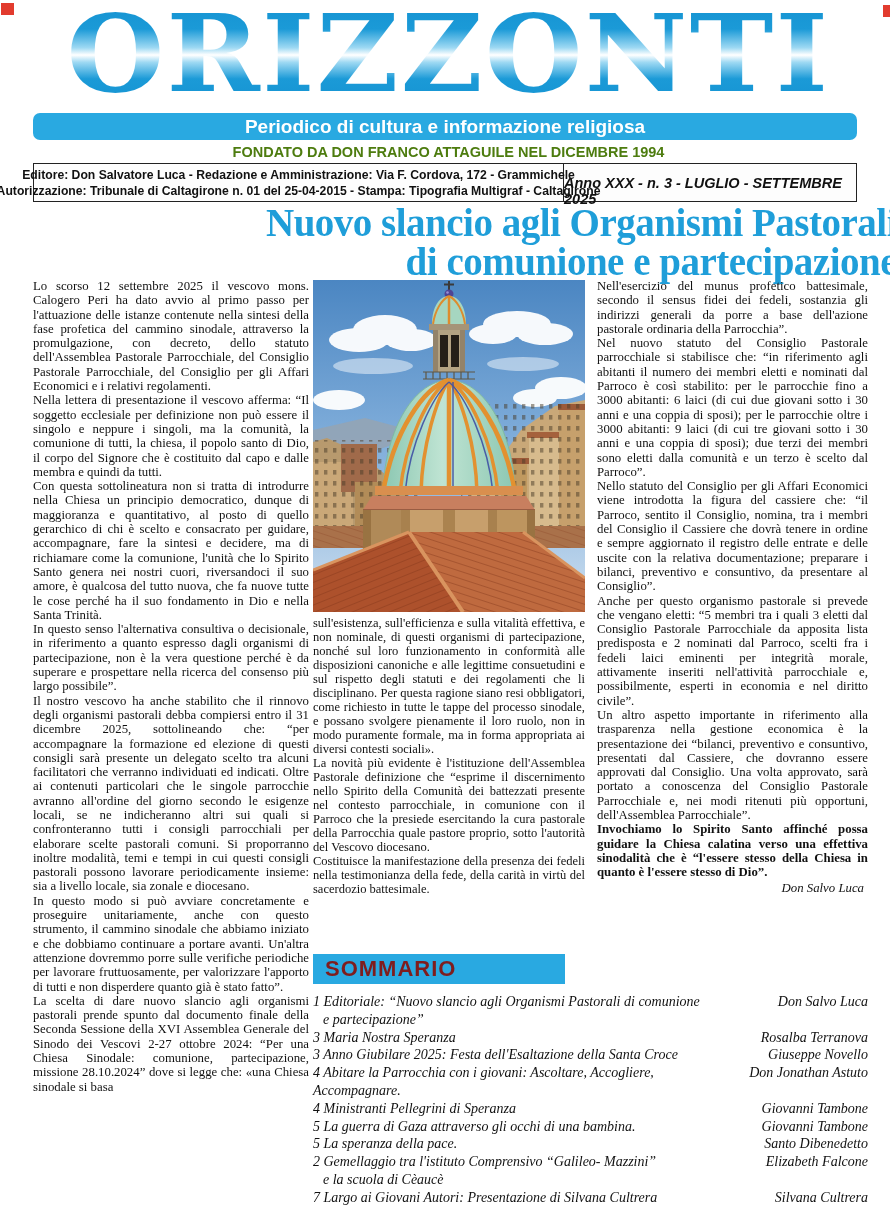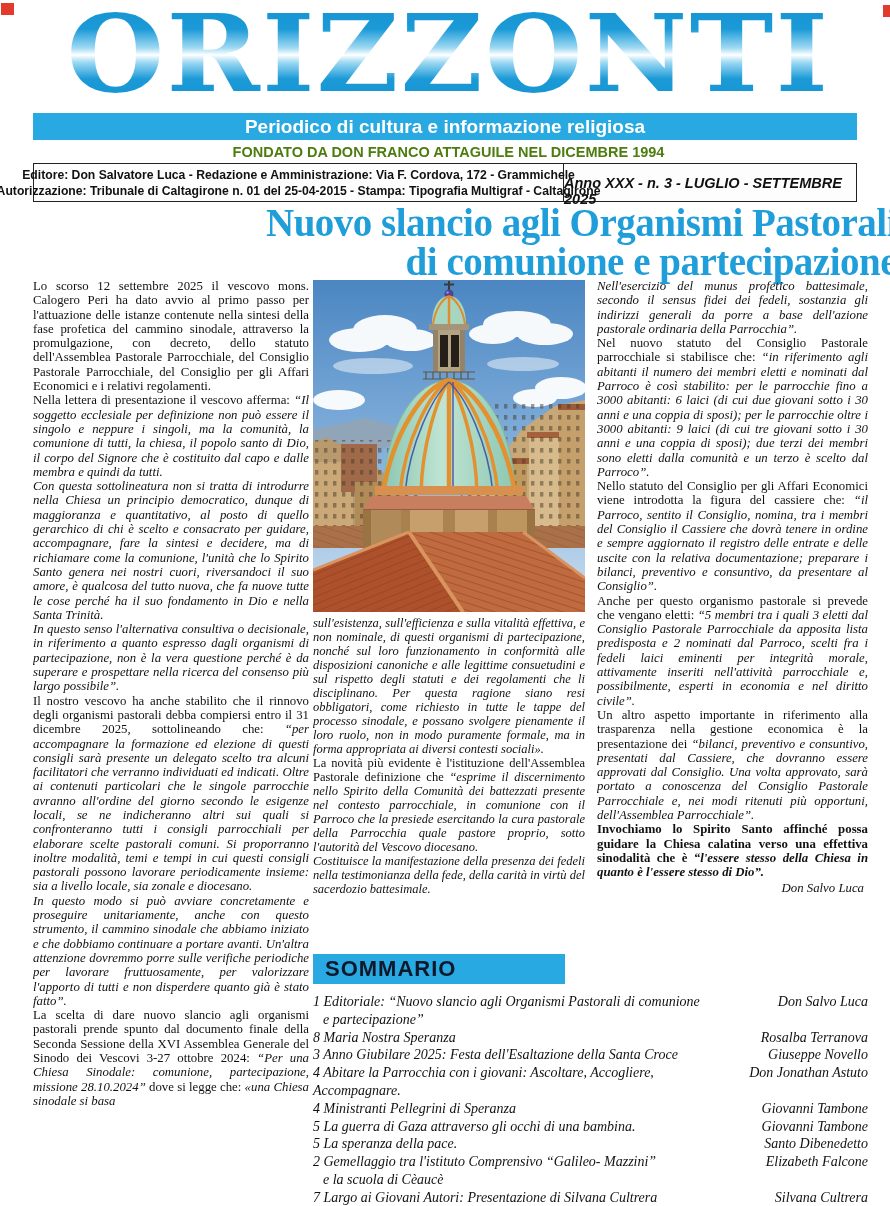--- a/index.html
+++ b/index.html
@@ -9,57 +9,57 @@
   .corner.tl{left:1px;top:3px;}
   .corner.tr{right:1px;top:5px;}
 
   
   .masthead{position:absolute;left:0;top:2px;width:100%;text-align:center;}
   .masthead-title{display:inline-block;font-family:"DejaVu Serif",serif;font-weight:bold;
     font-size:106px;line-height:104px;letter-spacing:2px;transform:scaleX(1.06);transform-origin:center;
     background:linear-gradient(180deg,#1593d2 0%,#1b9ad7 26%,#9ed9f3 44%,#ffffff 51%,#9ed9f3 58%,#1b9ad7 74%,#1593d2 100%);
     -webkit-background-clip:text;background-clip:text;color:transparent;-webkit-text-fill-color:transparent;}
   .subtitle-bar{position:absolute;left:33px;top:113px;width:824px;height:27px;background:#29a9e1;
-    display:flex;align-items:center;justify-content:center;}
+    display:flex;align-items:center;justify-content:center;border-radius:7px;}
   .subtitle-bar span{color:#fff;font-family:"Liberation Sans",sans-serif;font-weight:bold;font-size:19px;}
   .founded{position:absolute;left:0;top:144px;width:100%;text-align:center;color:#4d7c0f;
     font-family:"Liberation Sans",sans-serif;font-weight:bold;font-size:14.5px;}
 
   
   .infobox{position:absolute;left:33px;top:163px;width:822px;height:37px;border:1.5px solid #222;
     display:flex;background:#fdfdfd;}
   .info-left{width:530px;border-right:1.5px solid #222;display:flex;flex-direction:column;
     justify-content:center;align-items:center;padding:1px 6px;box-sizing:border-box;}
   .info-left div{font-family:"Liberation Sans",sans-serif;font-weight:bold;font-size:12.2px;line-height:16px;white-space:nowrap;}
   .info-right{flex:1;display:flex;align-items:center;justify-content:center;}
   .info-right span{font-family:"Liberation Sans",sans-serif;font-weight:bold;font-style:italic;font-size:14.5px;margin-top:16px;}
 
   
   .headline{position:absolute;left:0;top:203px;width:100%;text-align:right;color:#1f9ed9;
     font-weight:bold;font-size:39px;line-height:39px;letter-spacing:-0.5px;}
 
   
   .col{position:absolute;overflow:hidden;font-size:12.8px;line-height:14.3px;text-align:justify;}
   .col p{margin:0;}
-  .col .it{font-style:italic;}
+  .col .it{}
   .col .bd{font-weight:bold;}
   .col1{left:33px;top:279px;width:276px;height:927px;}
   .col1:after{content:"";position:absolute;right:-4px;top:0;height:100%;width:1px;background:#ddd;}
   .col2{left:313px;top:616px;width:272px;height:336px;font-size:12.5px;line-height:14px;}
   .col3{left:597px;top:279px;width:271px;height:676px;}
   .sig{text-align:right;font-style:italic;padding-top:2px;padding-right:4px;}
 
   
   .photo{position:absolute;left:313px;top:280px;width:272px;height:332px;}
   .photo svg{display:block;width:272px;height:332px;}
 
   
   .sommario{position:absolute;left:313px;top:954px;width:555px;}
   .som-bar{width:252px;height:30px;background:#29a9e1;display:flex;align-items:center;}
-  .som-bar span{color:#0f172a;font-family:"Liberation Sans",sans-serif;font-weight:bold;font-size:22px;
+  .som-bar span{color:#7f1d1d;font-family:"Liberation Sans",sans-serif;font-weight:bold;font-size:22px;
     letter-spacing:1px;padding-left:12px;}
   .som-list{margin-top:9px;font-style:italic;font-size:14px;line-height:17.8px;}
   .som-row{display:flex;align-items:flex-start;}
   .som-title{flex:1;}
   .som-title .l2{padding-left:10px;}
   .som-author{white-space:nowrap;padding-left:10px;text-align:right;}
 </style>
 </head>
 <body>
 
@@ -90,21 +90,21 @@
     <div>di comunione e partecipazione</div>
   </div>
 
   <div class="col col1">
       <p><span>  Lo scorso 12 settembre 2025 il vescovo mons. Calogero Peri ha dato avvio al primo passo per l'attuazione delle istanze contenute nella sintesi della fase profetica del cammino sinodale, attraverso la promulgazione, con decreto, dello statuto dell'Assemblea Pastorale Parrocchiale, del Consiglio Pastorale Parrocchiale, del Consiglio per gli Affari Economici e i relativi regolamenti.</span></p>
       <p><span>Nella lettera di presentazione il vescovo afferma: </span><span class="it">“Il soggetto ecclesiale per definizione non può essere il singolo e neppure i singoli, ma la comunità, la comunione di tutti, la chiesa, il popolo santo di Dio, il corpo del Signore che è costituito dal capo e dalle membra e quindi da tutti.</span></p>
       <p><span class="it">Con questa sottolineatura non si tratta di introdurre nella Chiesa un principio democratico, dunque di maggioranza e quantitativo, al posto di quello gerarchico di chi è scelto e consacrato per guidare, accompagnare, fare la sintesi e decidere, ma di richiamare come la comunione, l'unità che lo Spirito Santo genera nei nostri cuori, riversandoci il suo amore, è qualcosa del tutto nuova, che fa nuove tutte le cose perché ha il suo fondamento in Dio e nella Santa Trinità.</span></p>
       <p><span class="it">In questo senso l'alternativa consultiva o decisionale, in riferimento a quanto espresso dagli organismi di partecipazione, non è la vera questione perché è da superare e prospettare nella ricerca del consenso più largo possibile”.</span></p>
       <p><span>Il nostro vescovo ha anche stabilito che il rinnovo degli organismi pastorali debba compiersi entro il 31 dicembre 2025, sottolineando che: </span><span class="it">“per accompagnare la formazione ed elezione di questi consigli sarà presente un delegato scelto tra alcuni facilitatori che verranno individuati ed indicati. Oltre ai contenuti particolari che le singole parrocchie avranno all'ordine del giorno secondo le esigenze locali, se ne indicheranno altri sui quali si confronteranno tutti i consigli parrocchiali per elaborare scelte pastorali comuni. Si proporranno inoltre modalità, temi e tempi in cui questi consigli pastorali possono lavorare periodicamente insieme: sia a livello locale, sia zonale e diocesano.</span></p>
       <p><span class="it">In questo modo si può avviare concretamente e proseguire unitariamente, anche con questo strumento, il cammino sinodale che abbiamo iniziato e che dobbiamo continuare a portare avanti. Un'altra attenzione dovremmo porre sulle verifiche periodiche per lavorare fruttuosamente, per valorizzare l'apporto di tutti e non disperdere quanto già è stato fatto”.</span></p>
-      <p><span>La scelta di dare nuovo slancio agli organismi pastorali prende spunto dal documento finale della Seconda Sessione della XVI Assemblea Generale del Sinodo dei Vescovi 3-27 ottobre 2024: </span><span class="it">“Per una Chiesa Sinodale: comunione, partecipazione, missione 28.10.2024”</span><span> dove si legge che: </span><span class="it">«una Chiesa sinodale si basa</span></p>
+      <p><span>La scelta di dare nuovo slancio agli organismi pastorali prende spunto dal documento finale della Seconda Sessione della XVI Assemblea Generale del Sinodo dei Vescovi 2-27 ottobre 2024: </span><span class="it">“Per una Chiesa Sinodale: comunione, partecipazione, missione 28.10.2024”</span><span> dove si legge che: </span><span class="it">«una Chiesa sinodale si basa</span></p>
     </div>
 
   <div class="photo">
     <svg viewBox="0 0 272 332" preserveAspectRatio="none">
       <defs>
         <linearGradient id="sky" x1="0" y1="0" x2="0" y2="1">
           <stop offset="0" stop-color="#4b86c2"></stop>
             <stop offset="0.6" stop-color="#8db7e0"></stop>
             <stop offset="1" stop-color="#cfe0ef"></stop>
         </linearGradient>
@@ -260,21 +260,21 @@
     <div class="som-list">
         <div class="som-row">
           <div class="som-title">
             <div>1 Editoriale: “Nuovo slancio agli Organismi Pastorali di comunione</div>
             <div class="l2">e  partecipazione”</div>
           </div>
           <div class="som-author">Don Salvo Luca</div>
         </div>
         <div class="som-row">
           <div class="som-title">
-            <div>8 Maria Nostra Speranza</div>
+            <div>3 Maria Nostra Speranza</div>
           </div>
           <div class="som-author">Rosalba Terranova</div>
         </div>
         <div class="som-row">
           <div class="som-title">
             <div>3 Anno Giubilare 2025: Festa dell'Esaltazione della Santa Croce</div>
           </div>
           <div class="som-author">Giuseppe Novello</div>
         </div>
         <div class="som-row">

